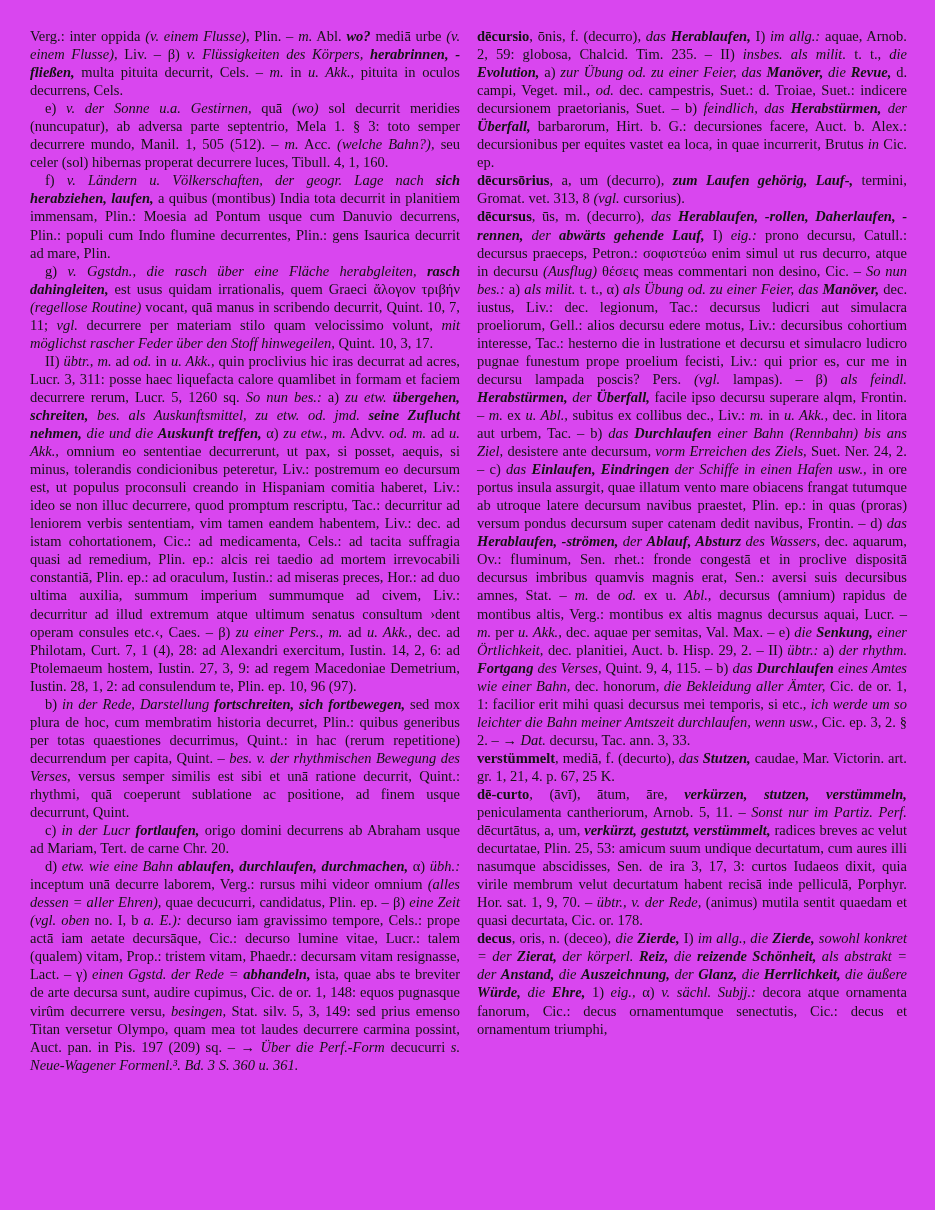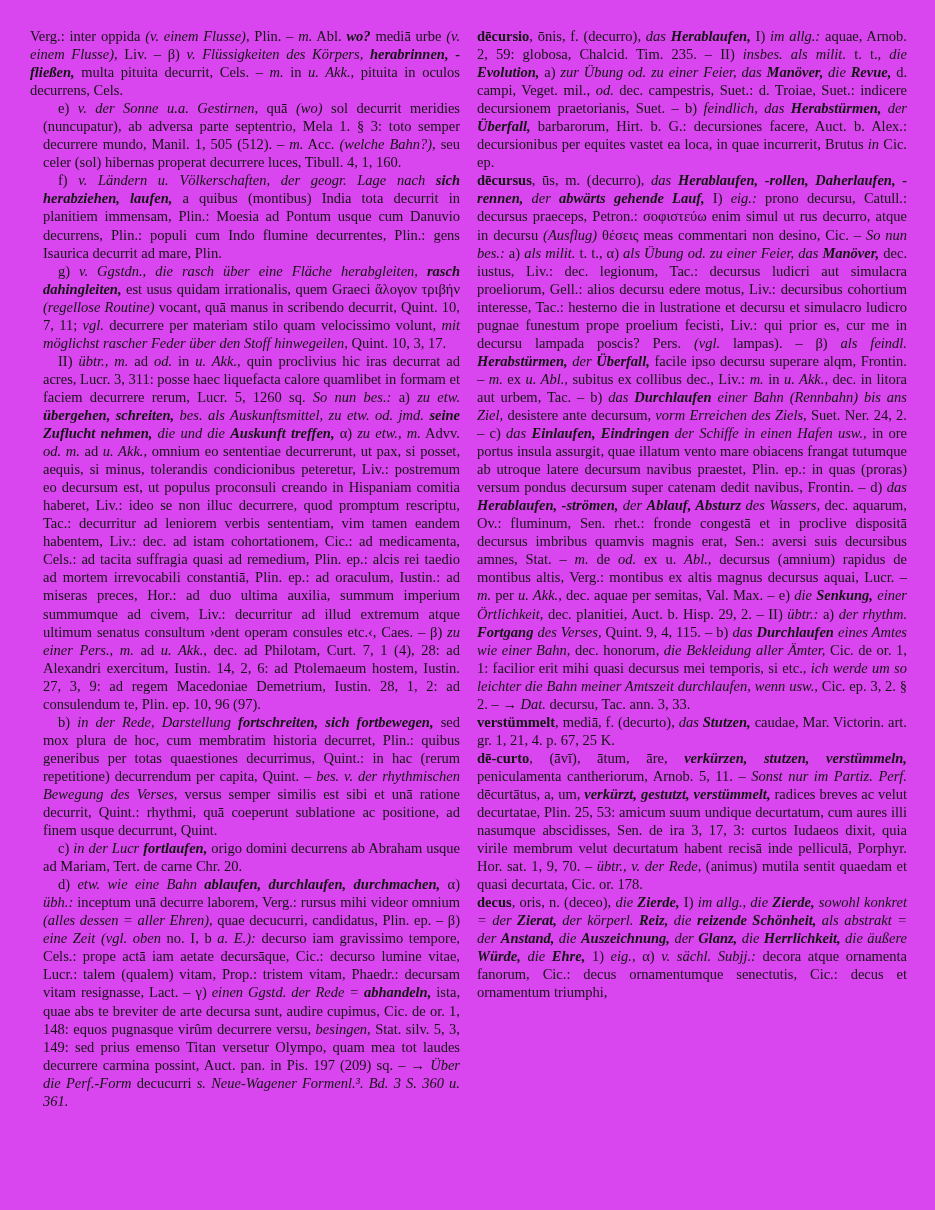--- a/index.html
+++ b/index.html
@@ -15,21 +15,21 @@
     position:absolute;
     top:27px;
     width:430px;
     font-size:14.5px;
     line-height:18.05px;
     text-align:justify;
   }
   #col-left{left:30px;}
   #col-right{left:477px;}
   .para{margin:0;}
-  .para.ind{text-indent:15px;margin-left:13px;}
+  .para.ind{text-indent:15px;}
   .s-n{font-style:normal;font-weight:normal;}
   .s-i{font-style:italic;}
   .s-b{font-weight:bold;}
   .s-bi{font-weight:bold;font-style:italic;}
   #page-number{
     position:absolute;
     left:32px;top:1230px;
     font-size:13px;
     color:#2a2a2a;
     text-align:center;
@@ -44,19 +44,20 @@
       <div class="para ind"><span class="s-n">e) </span><span class="s-i">v. der Sonne u.a. Gestirnen,</span><span class="s-n"> quā </span><span class="s-i">(wo)</span><span class="s-n"> sol decurrit meridies (nuncupatur), ab adversa parte septentrio, Mela 1. § 3: toto semper decurrere mundo, Manil. 1, 505 (512). – </span><span class="s-i">m.</span><span class="s-n"> Acc. </span><span class="s-i">(welche Bahn?),</span><span class="s-n"> seu celer (sol) hibernas properat decurrere luces, Tibull. 4, 1, 160.</span></div>
       <div class="para ind"><span class="s-n">f) </span><span class="s-i">v. Ländern u. Völkerschaften, der geogr. Lage nach </span><span class="s-bi">sich herabziehen, laufen,</span><span class="s-n"> a quibus (montibus) India tota decurrit in planitiem immensam, Plin.: Moesia ad Pontum usque cum Danuvio decurrens, Plin.: populi cum Indo flumine decurrentes, Plin.: gens Isaurica decurrit ad mare, Plin.</span></div>
       <div class="para ind"><span class="s-n">g) </span><span class="s-i">v. Ggstdn., die rasch über eine Fläche herabgleiten, </span><span class="s-bi">rasch dahingleiten,</span><span class="s-n"> est usus quidam irrationalis, quem Graeci ἄλογον τριβήν </span><span class="s-i">(regellose Routine)</span><span class="s-n"> vocant, quā manus in scribendo decurrit, Quint. 10, 7, 11; </span><span class="s-i">vgl.</span><span class="s-n"> decurrere per materiam stilo quam velocissimo volunt, </span><span class="s-i">mit möglichst rascher Feder über den Stoff hinwegeilen,</span><span class="s-n"> Quint. 10, 3, 17.</span></div>
       <div class="para ind"><span class="s-n">II) </span><span class="s-i">übtr., m.</span><span class="s-n"> ad </span><span class="s-i">od.</span><span class="s-n"> in </span><span class="s-i">u. Akk.,</span><span class="s-n"> quin proclivius hic iras decurrat ad acres, Lucr. 3, 311: posse haec liquefacta calore quamlibet in formam et faciem decurrere rerum, Lucr. 5, 1260 sq. </span><span class="s-i">So nun bes.:</span><span class="s-n"> a) </span><span class="s-i">zu etw. </span><span class="s-bi">übergehen, schreiten,</span><span class="s-i"> bes. als Auskunftsmittel, zu etw. od. jmd. </span><span class="s-bi">seine Zuflucht nehmen,</span><span class="s-i"> die und die </span><span class="s-bi">Auskunft treffen,</span><span class="s-n"> α) </span><span class="s-i">zu etw., m.</span><span class="s-n"> Advv. </span><span class="s-i">od. m.</span><span class="s-n"> ad </span><span class="s-i">u. Akk.,</span><span class="s-n"> omnium eo sententiae decurrerunt, ut pax, si posset, aequis, si minus, tolerandis condicionibus peteretur, Liv.: postremum eo decursum est, ut populus proconsuli creando in Hispaniam comitia haberet, Liv.: ideo se non illuc decurrere, quod promptum rescriptu, Tac.: decurritur ad leniorem verbis sententiam, vim tamen eandem habentem, Liv.: dec. ad istam cohortationem, Cic.: ad medicamenta, Cels.: ad tacita suffragia quasi ad remedium, Plin. ep.: alcis rei taedio ad mortem irrevocabili constantiā, Plin. ep.: ad oraculum, Iustin.: ad miseras preces, Hor.: ad duo ultima auxilia, summum imperium summumque ad civem, Liv.: decurritur ad illud extremum atque ultimum senatus consultum ›dent operam consules etc.‹, Caes. – β) </span><span class="s-i">zu einer Pers., m.</span><span class="s-n"> ad </span><span class="s-i">u. Akk.,</span><span class="s-n"> dec. ad Philotam, Curt. 7, 1 (4), 28: ad Alexandri exercitum, Iustin. 14, 2, 6: ad Ptolemaeum hostem, Iustin. 27, 3, 9: ad regem Macedoniae Demetrium, Iustin. 28, 1, 2: ad consulendum te, Plin. ep. 10, 96 (97).</span></div>
       <div class="para ind"><span class="s-n">b) </span><span class="s-i">in der Rede, Darstellung </span><span class="s-bi">fortschreiten, sich fortbewegen,</span><span class="s-n"> sed mox plura de hoc, cum membratim historia decurret, Plin.: quibus generibus per totas quaestiones decurrimus, Quint.: in hac (rerum repetitione) decurrendum per capita, Quint. – </span><span class="s-i">bes. v. der rhythmischen Bewegung des Verses,</span><span class="s-n"> versus semper similis est sibi et unā ratione decurrit, Quint.: rhythmi, quā coeperunt sublatione ac positione, ad finem usque decurrunt, Quint.</span></div>
       <div class="para ind"><span class="s-n">c) </span><span class="s-i">in der Lucr </span><span class="s-bi">fortlaufen,</span><span class="s-n"> origo domini decurrens ab Abraham usque ad Mariam, Tert. de carne Chr. 20.</span></div>
       <div class="para ind"><span class="s-n">d) </span><span class="s-i">etw. wie eine Bahn </span><span class="s-bi">ablaufen, durchlaufen, durchmachen,</span><span class="s-n"> α) </span><span class="s-i">übh.:</span><span class="s-n"> inceptum unā decurre laborem, Verg.: rursus mihi videor omnium </span><span class="s-i">(alles dessen = aller Ehren),</span><span class="s-n"> quae decucurri, candidatus, Plin. ep. – β) </span><span class="s-i">eine Zeit (vgl. oben</span><span class="s-n"> no. I, b </span><span class="s-i">a. E.):</span><span class="s-n"> decurso iam gravissimo tempore, Cels.: prope actā iam aetate decursāque, Cic.: decurso lumine vitae, Lucr.: talem (qualem) vitam, Prop.: tristem vitam, Phaedr.: decursam vitam resignasse, Lact. – γ) </span><span class="s-i">einen Ggstd. der Rede = </span><span class="s-bi">abhandeln,</span><span class="s-n"> ista, quae abs te breviter de arte decursa sunt, audire cupimus, Cic. de or. 1, 148: equos pugnasque virûm decurrere versu, </span><span class="s-i">besingen,</span><span class="s-n"> Stat. silv. 5, 3, 149: sed prius emenso Titan versetur Olympo, quam mea tot laudes decurrere carmina possint, Auct. pan. in Pis. 197 (209) sq. – → </span><span class="s-i">Über die Perf.-Form</span><span class="s-n"> decucurri </span><span class="s-i">s. Neue-Wagener Formenl.³. Bd. 3 S. 360 u. 361.</span></div>
     </div>
   <div id="col-right" class="col">
       <div class="para"><span class="s-b">dēcursio</span><span class="s-n">, ōnis, f. (decurro), </span><span class="s-i">das </span><span class="s-bi">Herablaufen,</span><span class="s-n"> I) </span><span class="s-i">im allg.:</span><span class="s-n"> aquae, Arnob. 2, 59: globosa, Chalcid. Tim. 235. – II) </span><span class="s-i">insbes. als milit.</span><span class="s-n"> t. t., </span><span class="s-i">die </span><span class="s-bi">Evolution,</span><span class="s-n"> a) </span><span class="s-i">zur Übung od. zu einer Feier, das </span><span class="s-bi">Manöver,</span><span class="s-i"> die </span><span class="s-bi">Revue,</span><span class="s-n"> d. campi, Veget. mil., </span><span class="s-i">od.</span><span class="s-n"> dec. campestris, Suet.: d. Troiae, Suet.: indicere decursionem praetorianis, Suet. – b) </span><span class="s-i">feindlich, das </span><span class="s-bi">Herabstürmen,</span><span class="s-i"> der </span><span class="s-bi">Überfall,</span><span class="s-n"> barbarorum, Hirt. b. G.: decursiones facere, Auct. b. Alex.: decursionibus per equites vastet ea loca, in quae incurrerit, Brutus </span><span class="s-i">in</span><span class="s-n"> Cic. ep.</span></div>
+      <div class="para"><span class="s-b">dēcursōrius</span><span class="s-n">, a, um (decurro), </span><span class="s-bi">zum Laufen gehörig, Lauf-,</span><span class="s-n"> termini, Gromat. vet. 313, 8 </span><span class="s-i">(vgl.</span><span class="s-n"> cursorius).</span></div>
       <div class="para"><span class="s-b">dēcursus</span><span class="s-n">, ūs, m. (decurro), </span><span class="s-i">das </span><span class="s-bi">Herablaufen, -rollen, Daherlaufen, -rennen,</span><span class="s-i"> der </span><span class="s-bi">abwärts gehende Lauf,</span><span class="s-n"> I) </span><span class="s-i">eig.:</span><span class="s-n"> prono decursu, Catull.: decursus praeceps, Petron.: σοφιστεύω enim simul ut rus decurro, atque in decursu </span><span class="s-i">(Ausflug)</span><span class="s-n"> θέσεις meas commentari non desino, Cic. – </span><span class="s-i">So nun bes.:</span><span class="s-n"> a) </span><span class="s-i">als milit.</span><span class="s-n"> t. t., α) </span><span class="s-i">als Übung od. zu einer Feier, das </span><span class="s-bi">Manöver,</span><span class="s-n"> dec. iustus, Liv.: dec. legionum, Tac.: decursus ludicri aut simulacra proeliorum, Gell.: alios decursu edere motus, Liv.: decursibus cohortium interesse, Tac.: hesterno die in lustratione et decursu et simulacro ludicro pugnae funestum prope proelium fecisti, Liv.: qui prior es, cur me in decursu lampada poscis? Pers. </span><span class="s-i">(vgl.</span><span class="s-n"> lampas). – β) </span><span class="s-i">als feindl. </span><span class="s-bi">Herabstürmen,</span><span class="s-i"> der </span><span class="s-bi">Überfall,</span><span class="s-n"> facile ipso decursu superare alqm, Frontin. – </span><span class="s-i">m.</span><span class="s-n"> ex </span><span class="s-i">u. Abl.,</span><span class="s-n"> subitus ex collibus dec., Liv.: </span><span class="s-i">m.</span><span class="s-n"> in </span><span class="s-i">u. Akk.,</span><span class="s-n"> dec. in litora aut urbem, Tac. – b) </span><span class="s-i">das </span><span class="s-bi">Durchlaufen</span><span class="s-i"> einer Bahn (Rennbahn) bis ans Ziel,</span><span class="s-n"> desistere ante decursum, </span><span class="s-i">vorm Erreichen des Ziels,</span><span class="s-n"> Suet. Ner. 24, 2. – c) </span><span class="s-i">das </span><span class="s-bi">Einlaufen, Eindringen</span><span class="s-i"> der Schiffe in einen Hafen usw.,</span><span class="s-n"> in ore portus insula assurgit, quae illatum vento mare obiacens frangat tutumque ab utroque latere decursum navibus praestet, Plin. ep.: in quas (proras) versum pondus decursum super catenam dedit navibus, Frontin. – d) </span><span class="s-i">das </span><span class="s-bi">Herablaufen, -strömen,</span><span class="s-i"> der </span><span class="s-bi">Ablauf, Absturz</span><span class="s-i"> des Wassers,</span><span class="s-n"> dec. aquarum, Ov.: fluminum, Sen. rhet.: fronde congestā et in proclive dispositā decursus imbribus quamvis magnis erat, Sen.: aversi suis decursibus amnes, Stat. – </span><span class="s-i">m.</span><span class="s-n"> de </span><span class="s-i">od.</span><span class="s-n"> ex u. </span><span class="s-i">Abl.,</span><span class="s-n"> decursus (amnium) rapidus de montibus altis, Verg.: montibus ex altis magnus decursus aquai, Lucr. – </span><span class="s-i">m.</span><span class="s-n"> per </span><span class="s-i">u. Akk.,</span><span class="s-n"> dec. aquae per semitas, Val. Max. – e) </span><span class="s-i">die </span><span class="s-bi">Senkung,</span><span class="s-i"> einer Örtlichkeit,</span><span class="s-n"> dec. planitiei, Auct. b. Hisp. 29, 2. – II) </span><span class="s-i">übtr.:</span><span class="s-n"> a) </span><span class="s-i">der rhythm. </span><span class="s-bi">Fortgang</span><span class="s-i"> des Verses,</span><span class="s-n"> Quint. 9, 4, 115. – b) </span><span class="s-i">das </span><span class="s-bi">Durchlaufen</span><span class="s-i"> eines Amtes wie einer Bahn,</span><span class="s-n"> dec. honorum, </span><span class="s-i">die Bekleidung aller Ämter,</span><span class="s-n"> Cic. de or. 1, 1: facilior erit mihi quasi decursus mei temporis, si etc., </span><span class="s-i">ich werde um so leichter die Bahn meiner Amtszeit durchlaufen, wenn usw.,</span><span class="s-n"> Cic. ep. 3, 2. § 2. – → </span><span class="s-i">Dat.</span><span class="s-n"> decursu, Tac. ann. 3, 33.</span></div>
       <div class="para"><span class="s-b">verstümmelt</span><span class="s-n">, mediā, f. (decurto), </span><span class="s-i">das </span><span class="s-bi">Stutzen,</span><span class="s-n"> caudae, Mar. Victorin. art. gr. 1, 21, 4. p. 67, 25 K.</span></div>
       <div class="para"><span class="s-b">dē-curto</span><span class="s-n">, (āvī), ātum, āre, </span><span class="s-bi">verkürzen, stutzen, verstümmeln,</span><span class="s-n"> peniculamenta cantheriorum, Arnob. 5, 11. – </span><span class="s-i">Sonst nur im Partiz. Perf.</span><span class="s-n"> dēcurtātus, a, um, </span><span class="s-bi">verkürzt, gestutzt, verstümmelt,</span><span class="s-n"> radices breves ac velut decurtatae, Plin. 25, 53: amicum suum undique decurtatum, cum aures illi nasumque abscidisses, Sen. de ira 3, 17, 3: curtos Iudaeos dixit, quia virile membrum velut decurtatum habent recisā inde pelliculā, Porphyr. Hor. sat. 1, 9, 70. – </span><span class="s-i">übtr., v. der Rede,</span><span class="s-n"> (animus) mutila sentit quaedam et quasi decurtata, Cic. or. 178.</span></div>
       <div class="para"><span class="s-b">decus</span><span class="s-n">, oris, n. (deceo), </span><span class="s-i">die </span><span class="s-bi">Zierde,</span><span class="s-n"> I) </span><span class="s-i">im allg., die </span><span class="s-bi">Zierde,</span><span class="s-i"> sowohl konkret = der </span><span class="s-bi">Zierat,</span><span class="s-i"> der körperl. </span><span class="s-bi">Reiz,</span><span class="s-i"> die </span><span class="s-bi">reizende Schönheit,</span><span class="s-i"> als abstrakt = der </span><span class="s-bi">Anstand,</span><span class="s-i"> die </span><span class="s-bi">Auszeichnung,</span><span class="s-i"> der </span><span class="s-bi">Glanz,</span><span class="s-i"> die </span><span class="s-bi">Herrlichkeit,</span><span class="s-i"> die äußere </span><span class="s-bi">Würde,</span><span class="s-i"> die </span><span class="s-bi">Ehre,</span><span class="s-n"> 1) </span><span class="s-i">eig.,</span><span class="s-n"> α) </span><span class="s-i">v. sächl. Subjj.:</span><span class="s-n"> decora atque ornamenta fanorum, Cic.: decus ornamentumque senectutis, Cic.: decus et ornamentum triumphi,</span></div>
     </div>
   <div id="page-number">452</div>
 </div>
 
 </body></html>

